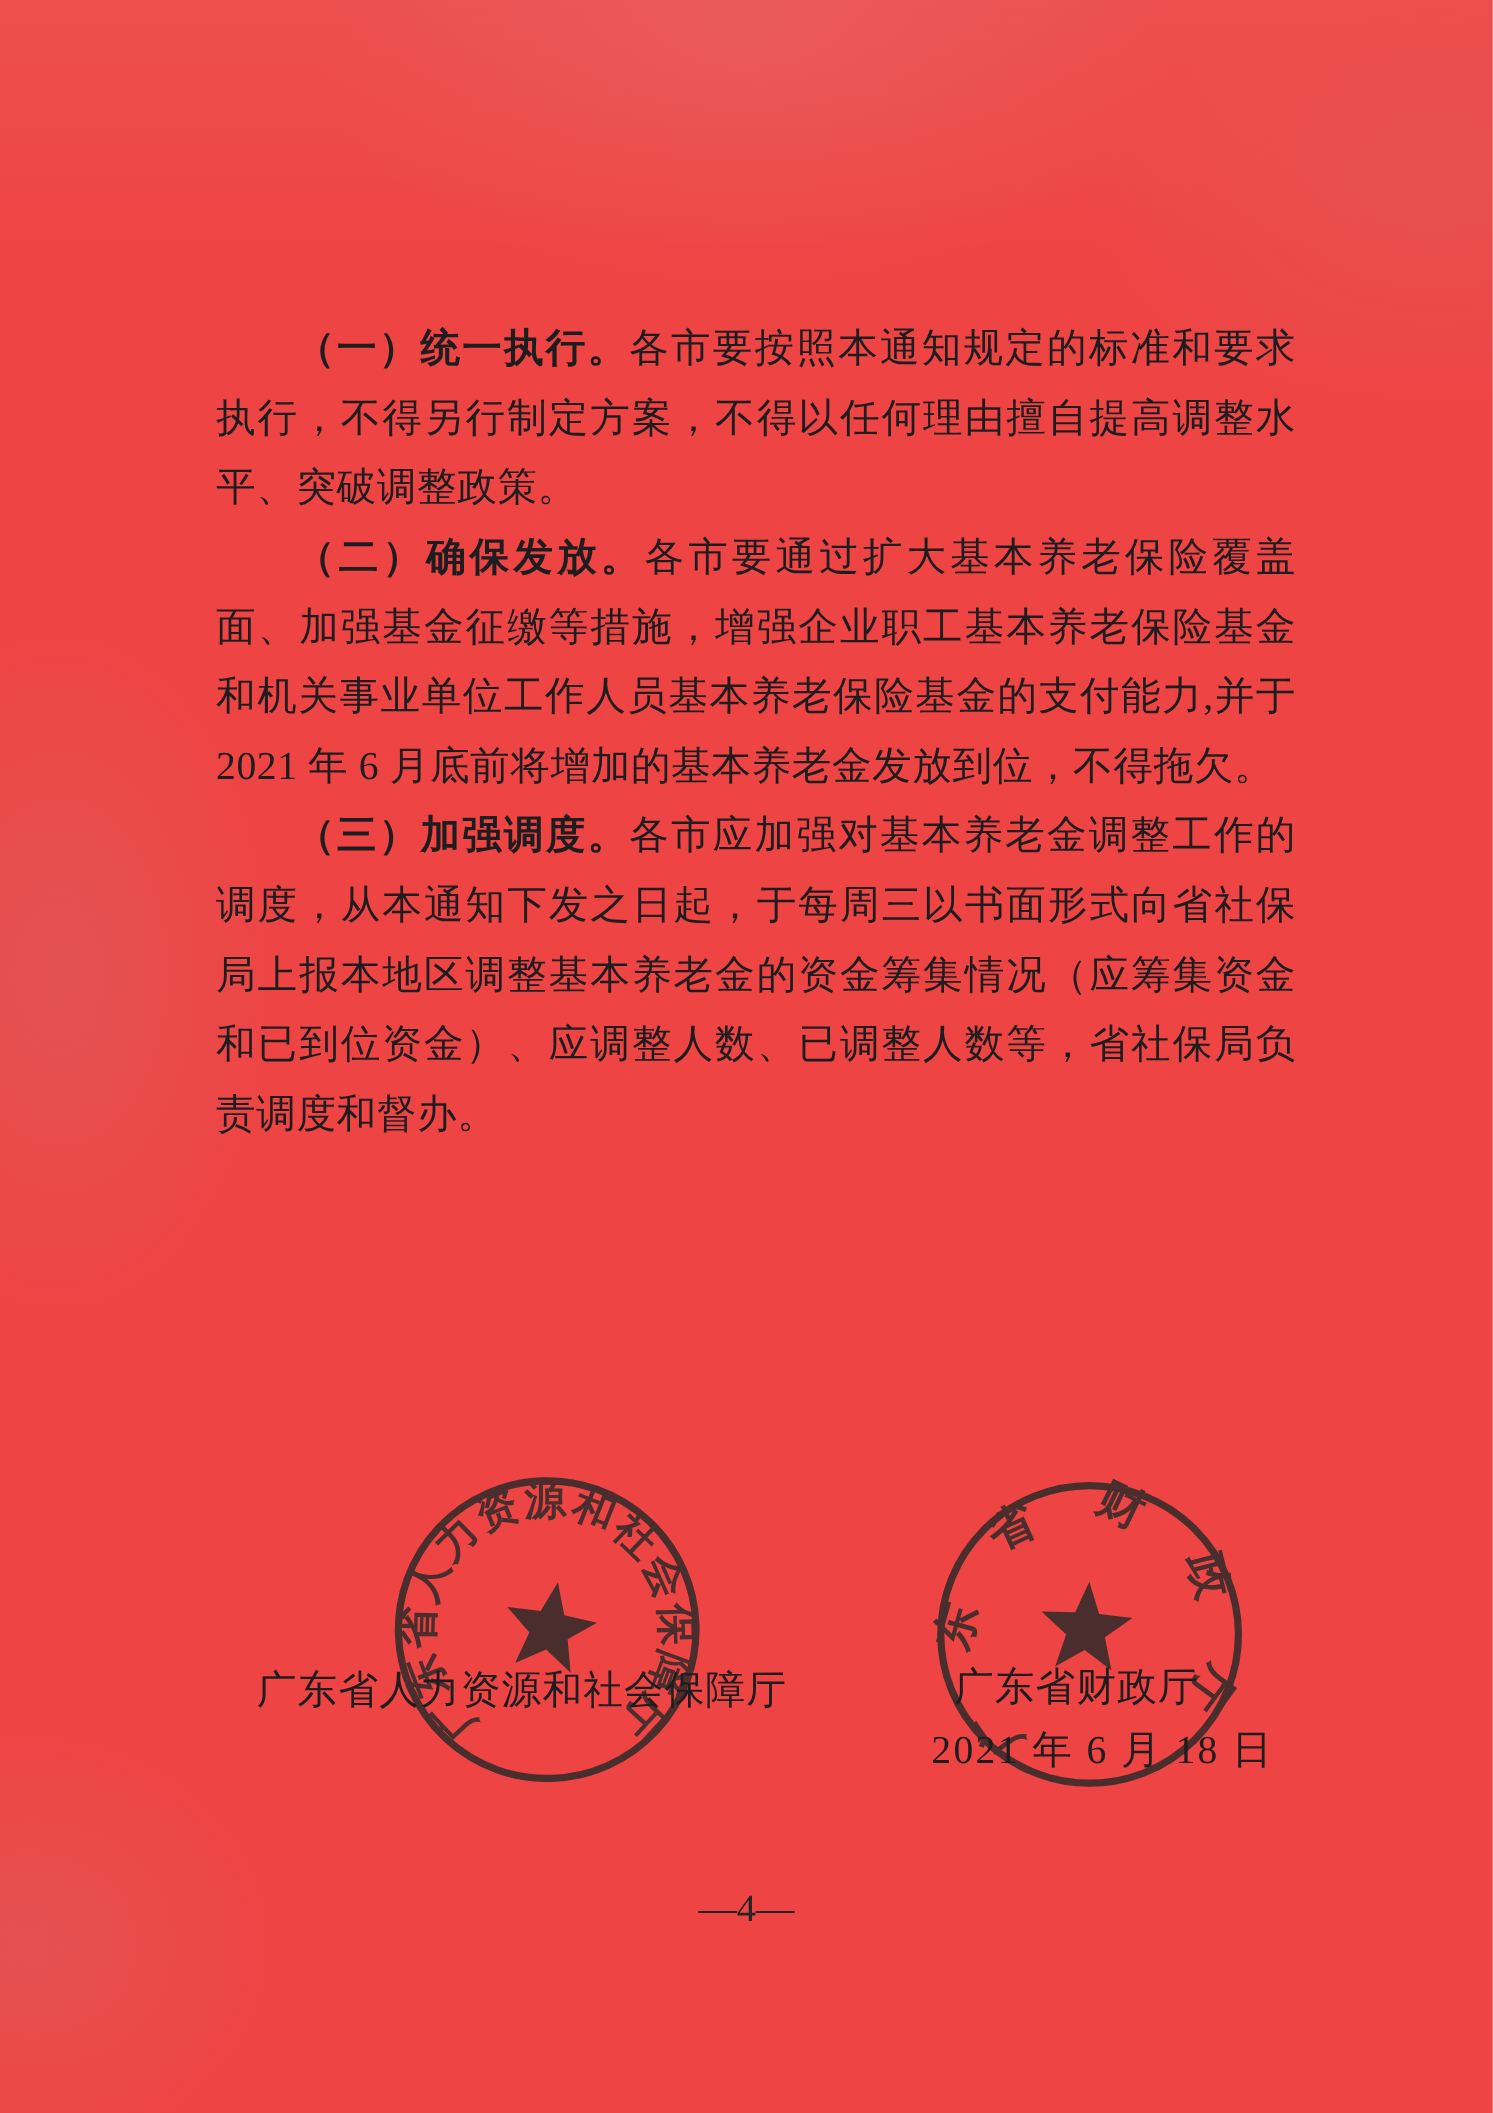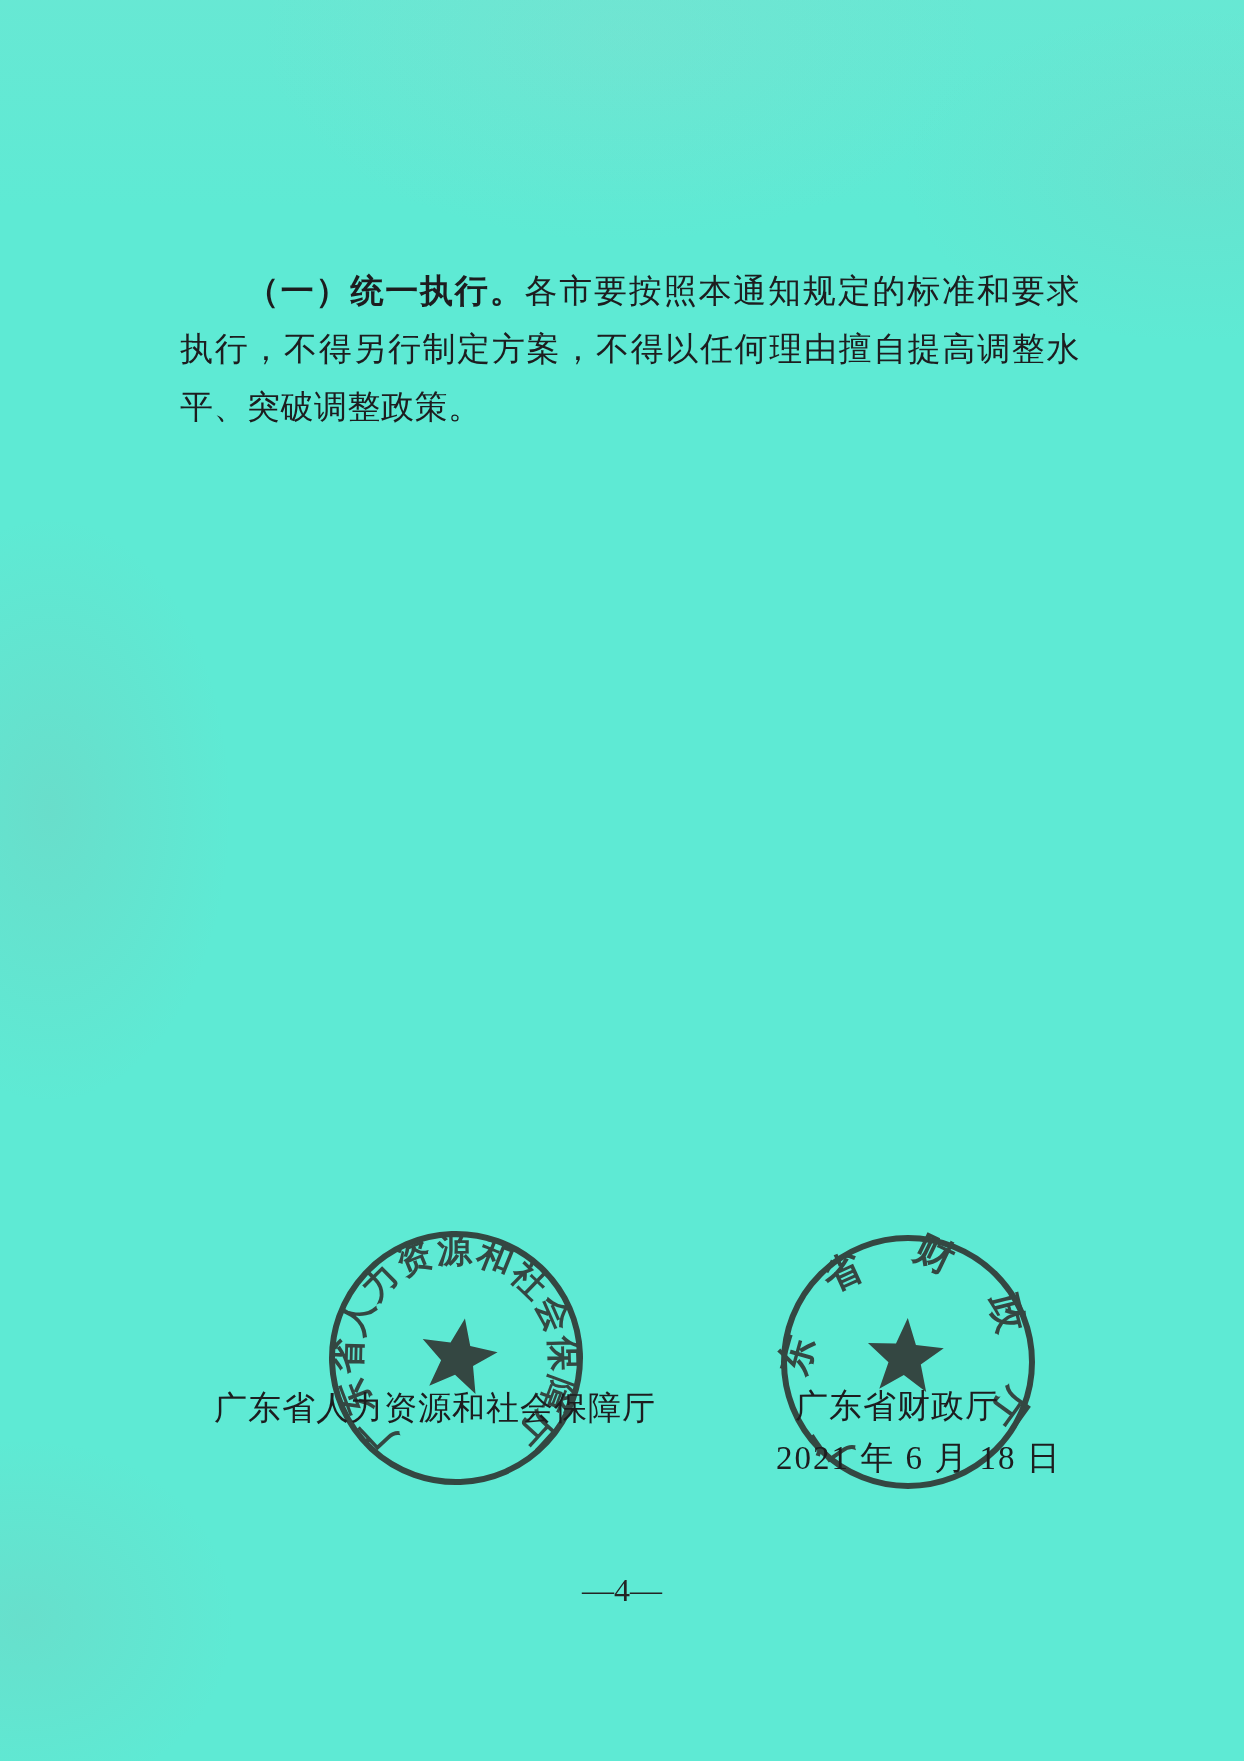--- a/index.html
+++ b/index.html
@@ -1,19 +1,19 @@
 <!DOCTYPE html>
 <html><head>
 <meta charset="utf-8">
 <style>
   html,body{margin:0;padding:0;}
   .page{
     position:relative;
     width:1244px;height:1761px;
-    background:#5eead4;
+    background:#ef4444;
     overflow:hidden;
     font-family:"Liberation Serif","DejaVu Serif",serif;
     color:#1d1d1f;
     text-decoration:underline;
   }
   
   .page::before{
     content:"";position:absolute;inset:0;pointer-events:none;
     background:
       radial-gradient(260px 420px at 4% 46%, rgba(160,158,154,.16), rgba(160,158,154,0) 70%),
@@ -47,20 +47,22 @@
     font-weight:bold;fill:#2d2b29;
   }
 </style>
 </head>
 <body>
 
 <div class="page">
 
   <div class="body-text">
     <p><span class="lead">（一）统一执行。</span><span>各市要按照本通知规定的标准和要求执行，不得另行制定方案，不得以任何理由擅自提高调整水平、突破调整政策。</span></p>
+    <p><span class="lead">（二）确保发放。</span><span>各市要通过扩大基本养老保险覆盖面、加强基金征缴等措施，增强企业职工基本养老保险基金和机关事业单位工作人员基本养老保险基金的支付能力,并于 2021 年 6 月底前将增加的基本养老金发放到位，不得拖欠。</span></p>
+    <p><span class="lead">（三）加强调度。</span><span>各市应加强对基本养老金调整工作的调度，从本通知下发之日起，于每周三以书面形式向省社保局上报本地区调整基本养老金的资金筹集情况（应筹集资金和已到位资金）、应调整人数、已调整人数等，省社保局负责调度和督办。</span></p>
   </div>
 
   <svg class="seal seal-left" viewBox="-150 -150 300 300">
     <circle cx="0" cy="0" r="124" fill="none" stroke="#2d2b29" stroke-width="6"></circle>
     <g transform="rotate(-52)">
       <path id="sealArcL" d="M -96,0 a 96,96 0 1,1 192,0 a 96,96 0 1,1 -192,0" fill="none"></path>
       <text font-size="35" letter-spacing="2">
         <textPath href="#sealArcL">广东省人力资源和社会保障厅</textPath>
       </text>
     </g>

